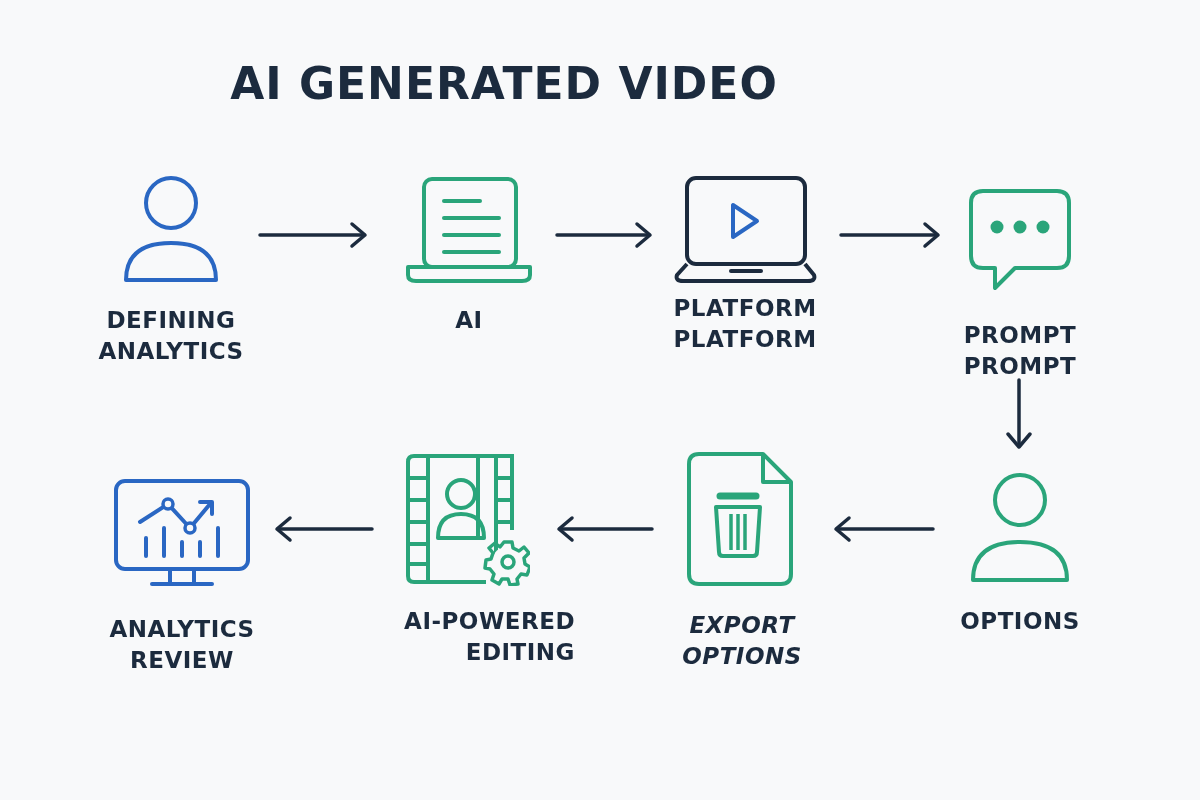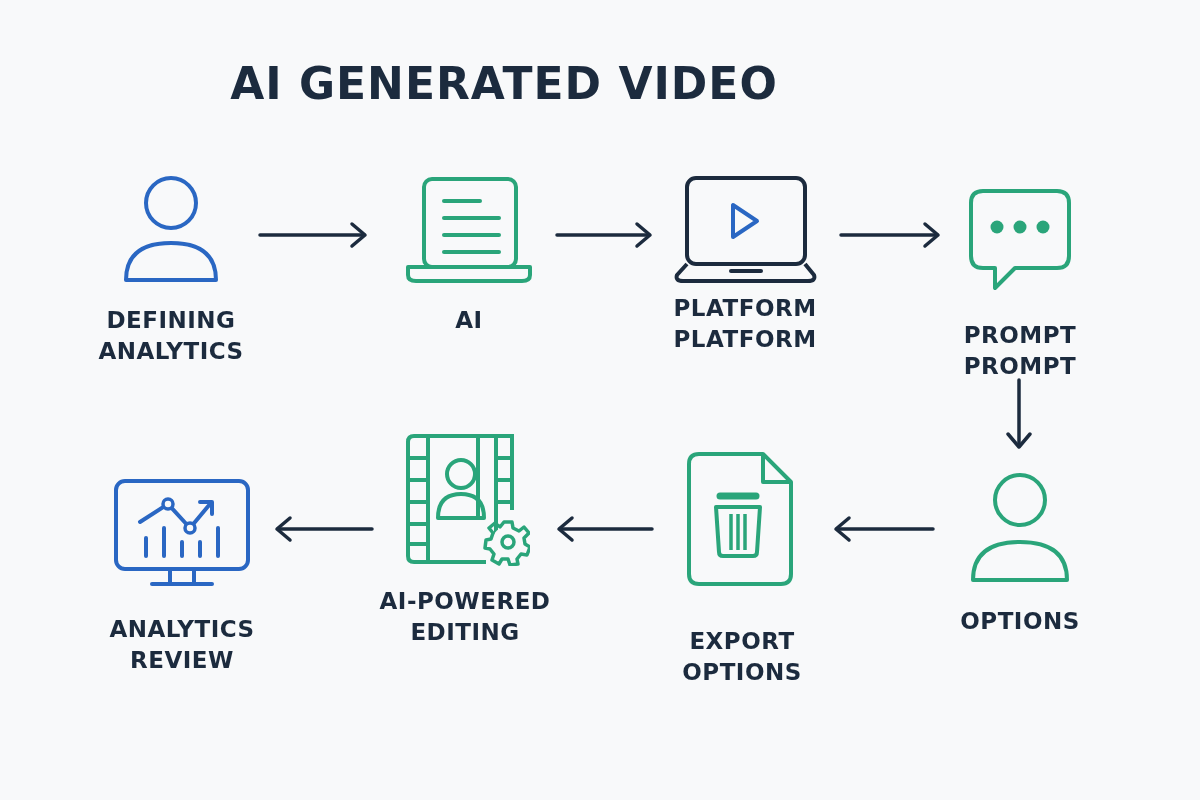--- a/index.html
+++ b/index.html
@@ -104,32 +104,32 @@
 <div class="node" style="left:632px;top:452px;">
   <svg width="110" height="134" viewBox="0 0 110 134">
     <path d="M12 2 H76 L104 30 V122 Q104 132 94 132 H12 Q2 132 2 122 V12 Q2 2 12 2 Z" fill="none" stroke="#2aa57a" stroke-width="4" stroke-linejoin="round"></path>
     <path d="M76 2 V30 H104" fill="none" stroke="#2aa57a" stroke-width="4" stroke-linejoin="round"></path>
     <line x1="33" y1="44" x2="69" y2="44" stroke="#2aa57a" stroke-width="7" stroke-linecap="round"></line>
     <path d="M29 55 H73 L70 100 Q70 104 66 104 H36 Q32 104 32 100 Z" fill="none" stroke="#2aa57a" stroke-width="4" stroke-linejoin="round"></path>
     <line x1="44" y1="62" x2="44" y2="98" stroke="#2aa57a" stroke-width="3.5"></line>
     <line x1="51" y1="62" x2="51" y2="98" stroke="#2aa57a" stroke-width="3.5"></line>
     <line x1="58" y1="62" x2="58" y2="98" stroke="#2aa57a" stroke-width="3.5"></line>
   </svg>
-  <div class="label" style="margin-top:40px;">
+  <div class="label" style="margin-top:24px;font-style:italic;">
     <div>EXPORT</div>
     <div>OPTIONS</div>
   </div>
 </div>
 
 <svg class="arrow" style="left:554px;top:514px;" width="100" height="30">
   <line x1="6" y1="15" x2="98" y2="15" stroke="#1c2b3e" stroke-width="3.5" stroke-linecap="round"></line>
   <polyline points="18,4 5,15 18,26" fill="none" stroke="#1c2b3e" stroke-width="3.5" stroke-linecap="round" stroke-linejoin="round"></polyline>
 </svg>
 
-<div class="node" style="left:355px;top:432px;">
+<div class="node" style="left:355px;top:452px;text-align:right;">
   <svg width="130" height="134" viewBox="0 0 130 134">
     <path d="M96 104 V4 H14 Q8 4 8 10 V124 Q8 130 14 130 H86" fill="none" stroke="#2aa57a" stroke-width="4" stroke-linejoin="round"></path>
     <line x1="28" y1="4" x2="28" y2="130" stroke="#2aa57a" stroke-width="4"></line>
     <line x1="78" y1="4" x2="78" y2="84" stroke="#2aa57a" stroke-width="4"></line>
     <rect x="8" y="4" width="104" height="82" fill="none" stroke="none"></rect>
     <path d="M78 4 H112 V78" fill="none" stroke="#2aa57a" stroke-width="4"></path>
     <g stroke="#2aa57a" stroke-width="4">
       <line x1="8" y1="26" x2="28" y2="26"></line>
       <line x1="8" y1="48" x2="28" y2="48"></line>
       <line x1="8" y1="70" x2="28" y2="70"></line>

